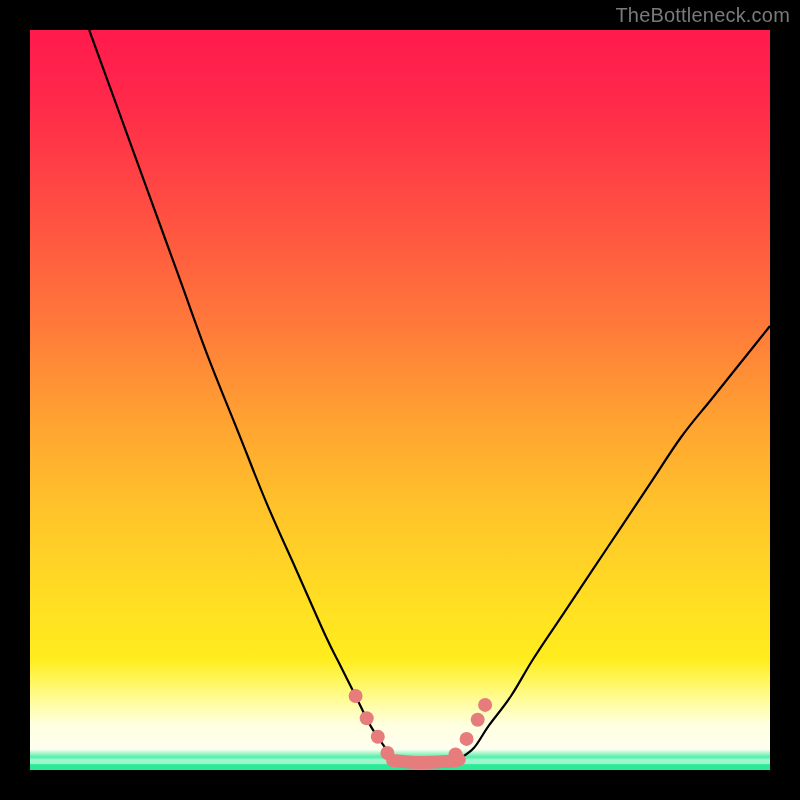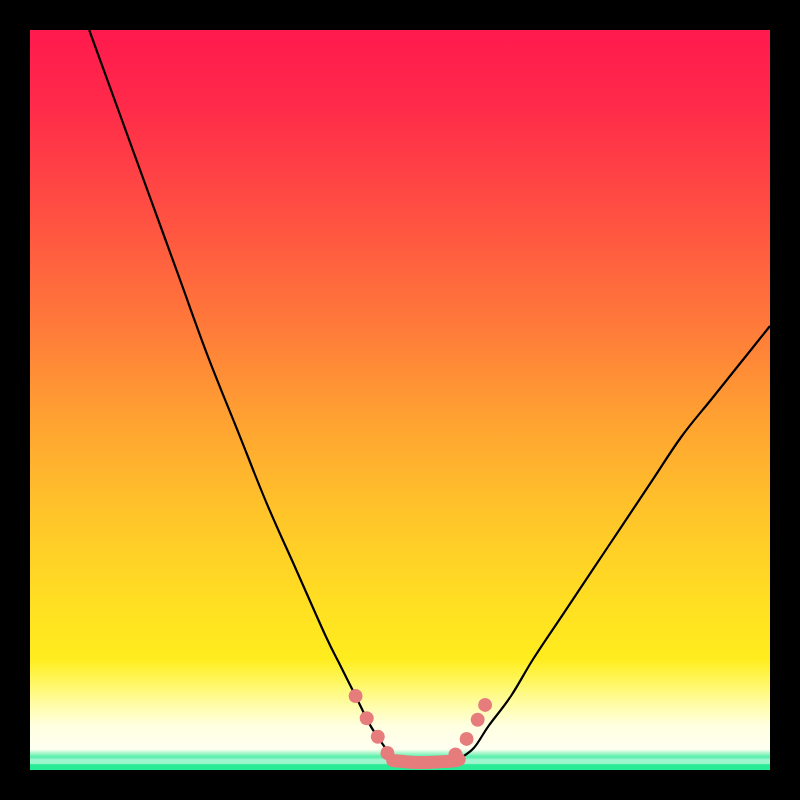--- a/index.html
+++ b/index.html
@@ -82,13 +82,14 @@
         <circle cx="336.7" cy="688.2" r="7" fill="#e77c7c"></circle>
         <circle cx="347.8" cy="706.7" r="7" fill="#e77c7c"></circle>
         <circle cx="357.4" cy="723.0" r="7" fill="#e77c7c"></circle>
         <circle cx="425.5" cy="724.5" r="7" fill="#e77c7c"></circle>
         <circle cx="436.6" cy="708.9" r="7" fill="#e77c7c"></circle>
         <circle cx="447.7" cy="689.7" r="7" fill="#e77c7c"></circle>
         <circle cx="455.1" cy="674.9" r="7" fill="#e77c7c"></circle>
       </g>
   </svg>
 
+  <div class="watermark">TheBottleneck.com</div>
 </div>
 
 </body></html>

